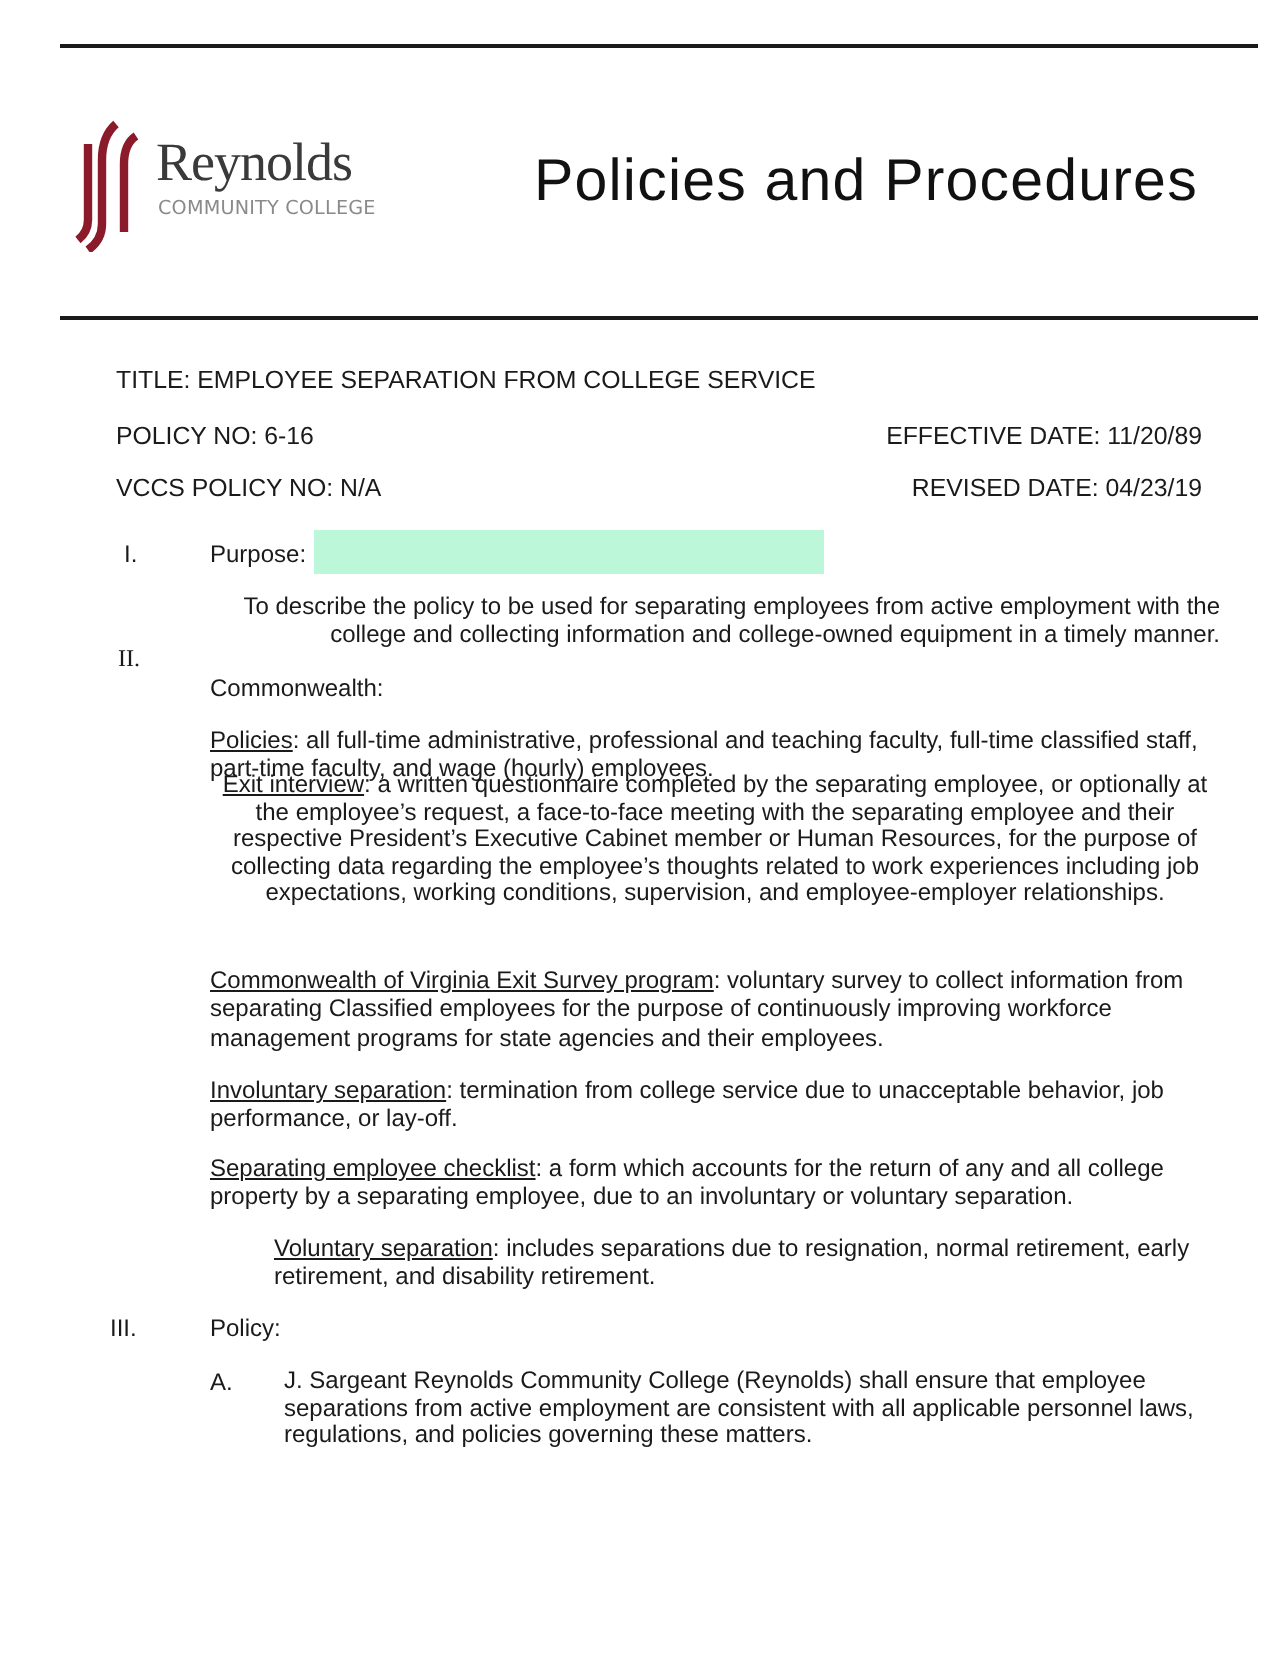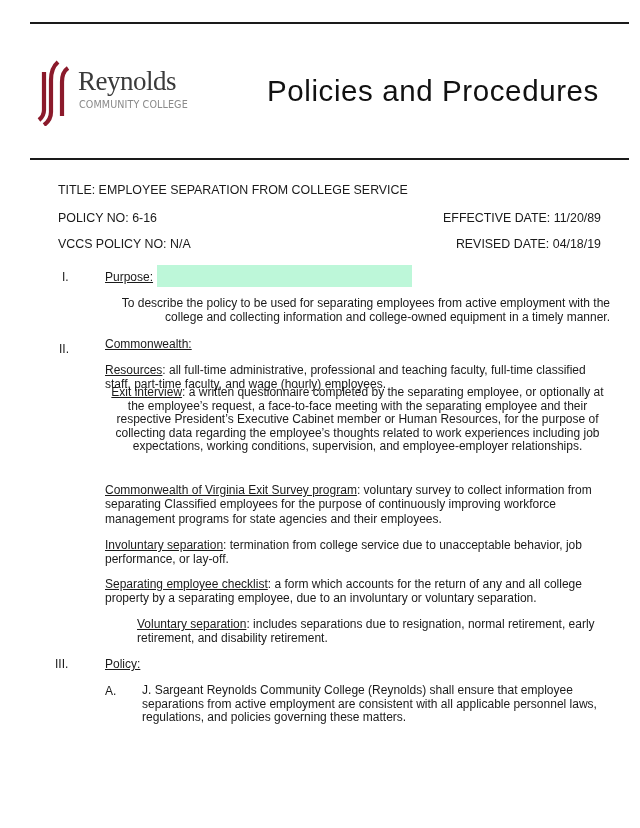--- a/index.html
+++ b/index.html
@@ -77,21 +77,20 @@
 
     .section-num {
       position: absolute;
       font-size: 12px;
       color: #1a1a1a;
     }
     .section-label {
       position: absolute;
       font-size: 12px;
       color: #1a1a1a;
-      text-decoration: underline;
     }
     .purpose-field {
       position: absolute;
       left: 157px;
       top: 265px;
       width: 255px;
       height: 22px;
       background: #bdf7d9;
       border: none;
       outline: none;
@@ -136,32 +135,32 @@
 </div>
 
 <div class="doc-heading">Policies and Procedures</div>
 
 <div class="rule bottom"></div>
 
 <div class="meta" style="left:58px; top:183px;">TITLE:  EMPLOYEE SEPARATION FROM COLLEGE SERVICE</div>
 <div class="meta" style="left:58px; top:211px;">POLICY NO:  6-16</div>
 <div class="meta" style="right:39px; top:211px;">EFFECTIVE DATE:  11/20/89</div>
 <div class="meta" style="left:58px; top:237px;">VCCS POLICY NO:  N/A</div>
-<div class="meta" style="right:39px; top:237px;">REVISED DATE:  04/18/19</div>
+<div class="meta" style="right:39px; top:237px;">REVISED DATE:  04/23/19</div>
 
 <div class="section-num" style="left:62px; top:270px;">I.</div>
 <div class="section-label" style="left:105px; top:270px;">Purpose:</div>
 <input class="purpose-field" type="text" value="" style="">
 <div class="para" style="top:297px;text-align:right;">To describe the policy to be used for separating employees from active employment with the college and collecting information and college-owned equipment in a timely manner.</div>
 
-<div class="section-num" style="left:59px; top:342px;">II.</div>
+<div class="section-num" style="left:59px; top:322px;font-family:Liberation Serif, serif;">II.</div>
 <div class="section-label" style="left:105px; top:337px;">Commonwealth:</div>
 
 <div class="para" style="top:364px;">
-  <span class="term">Resources</span><span>:  all full-time administrative, professional and teaching faculty, full-time classified staff, part-time faculty, and wage (hourly) employees.</span>
+  <span class="term">Policies</span><span>:  all full-time administrative, professional and teaching faculty, full-time classified staff, part-time faculty, and wage (hourly) employees.</span>
 </div>
 
 <div class="para" style="top:386px;text-align:center;">
   <span class="term">Exit interview</span><span>:  a written questionnaire completed by the separating employee, or optionally at the employee’s request, a face-to-face meeting with the separating employee and their respective President’s Executive Cabinet member or Human Resources, for the purpose of collecting data regarding the employee’s thoughts related to work experiences including job expectations, working conditions, supervision, and employee-employer relationships.</span>
 </div>
 
 <div class="para" style="top:483px; line-height:14.4px;">
   <span class="term">Commonwealth of Virginia Exit Survey program</span><span>:  voluntary survey to collect information from separating Classified employees for the purpose of continuously improving workforce management programs for state agencies and their employees.</span>
 </div>
 

